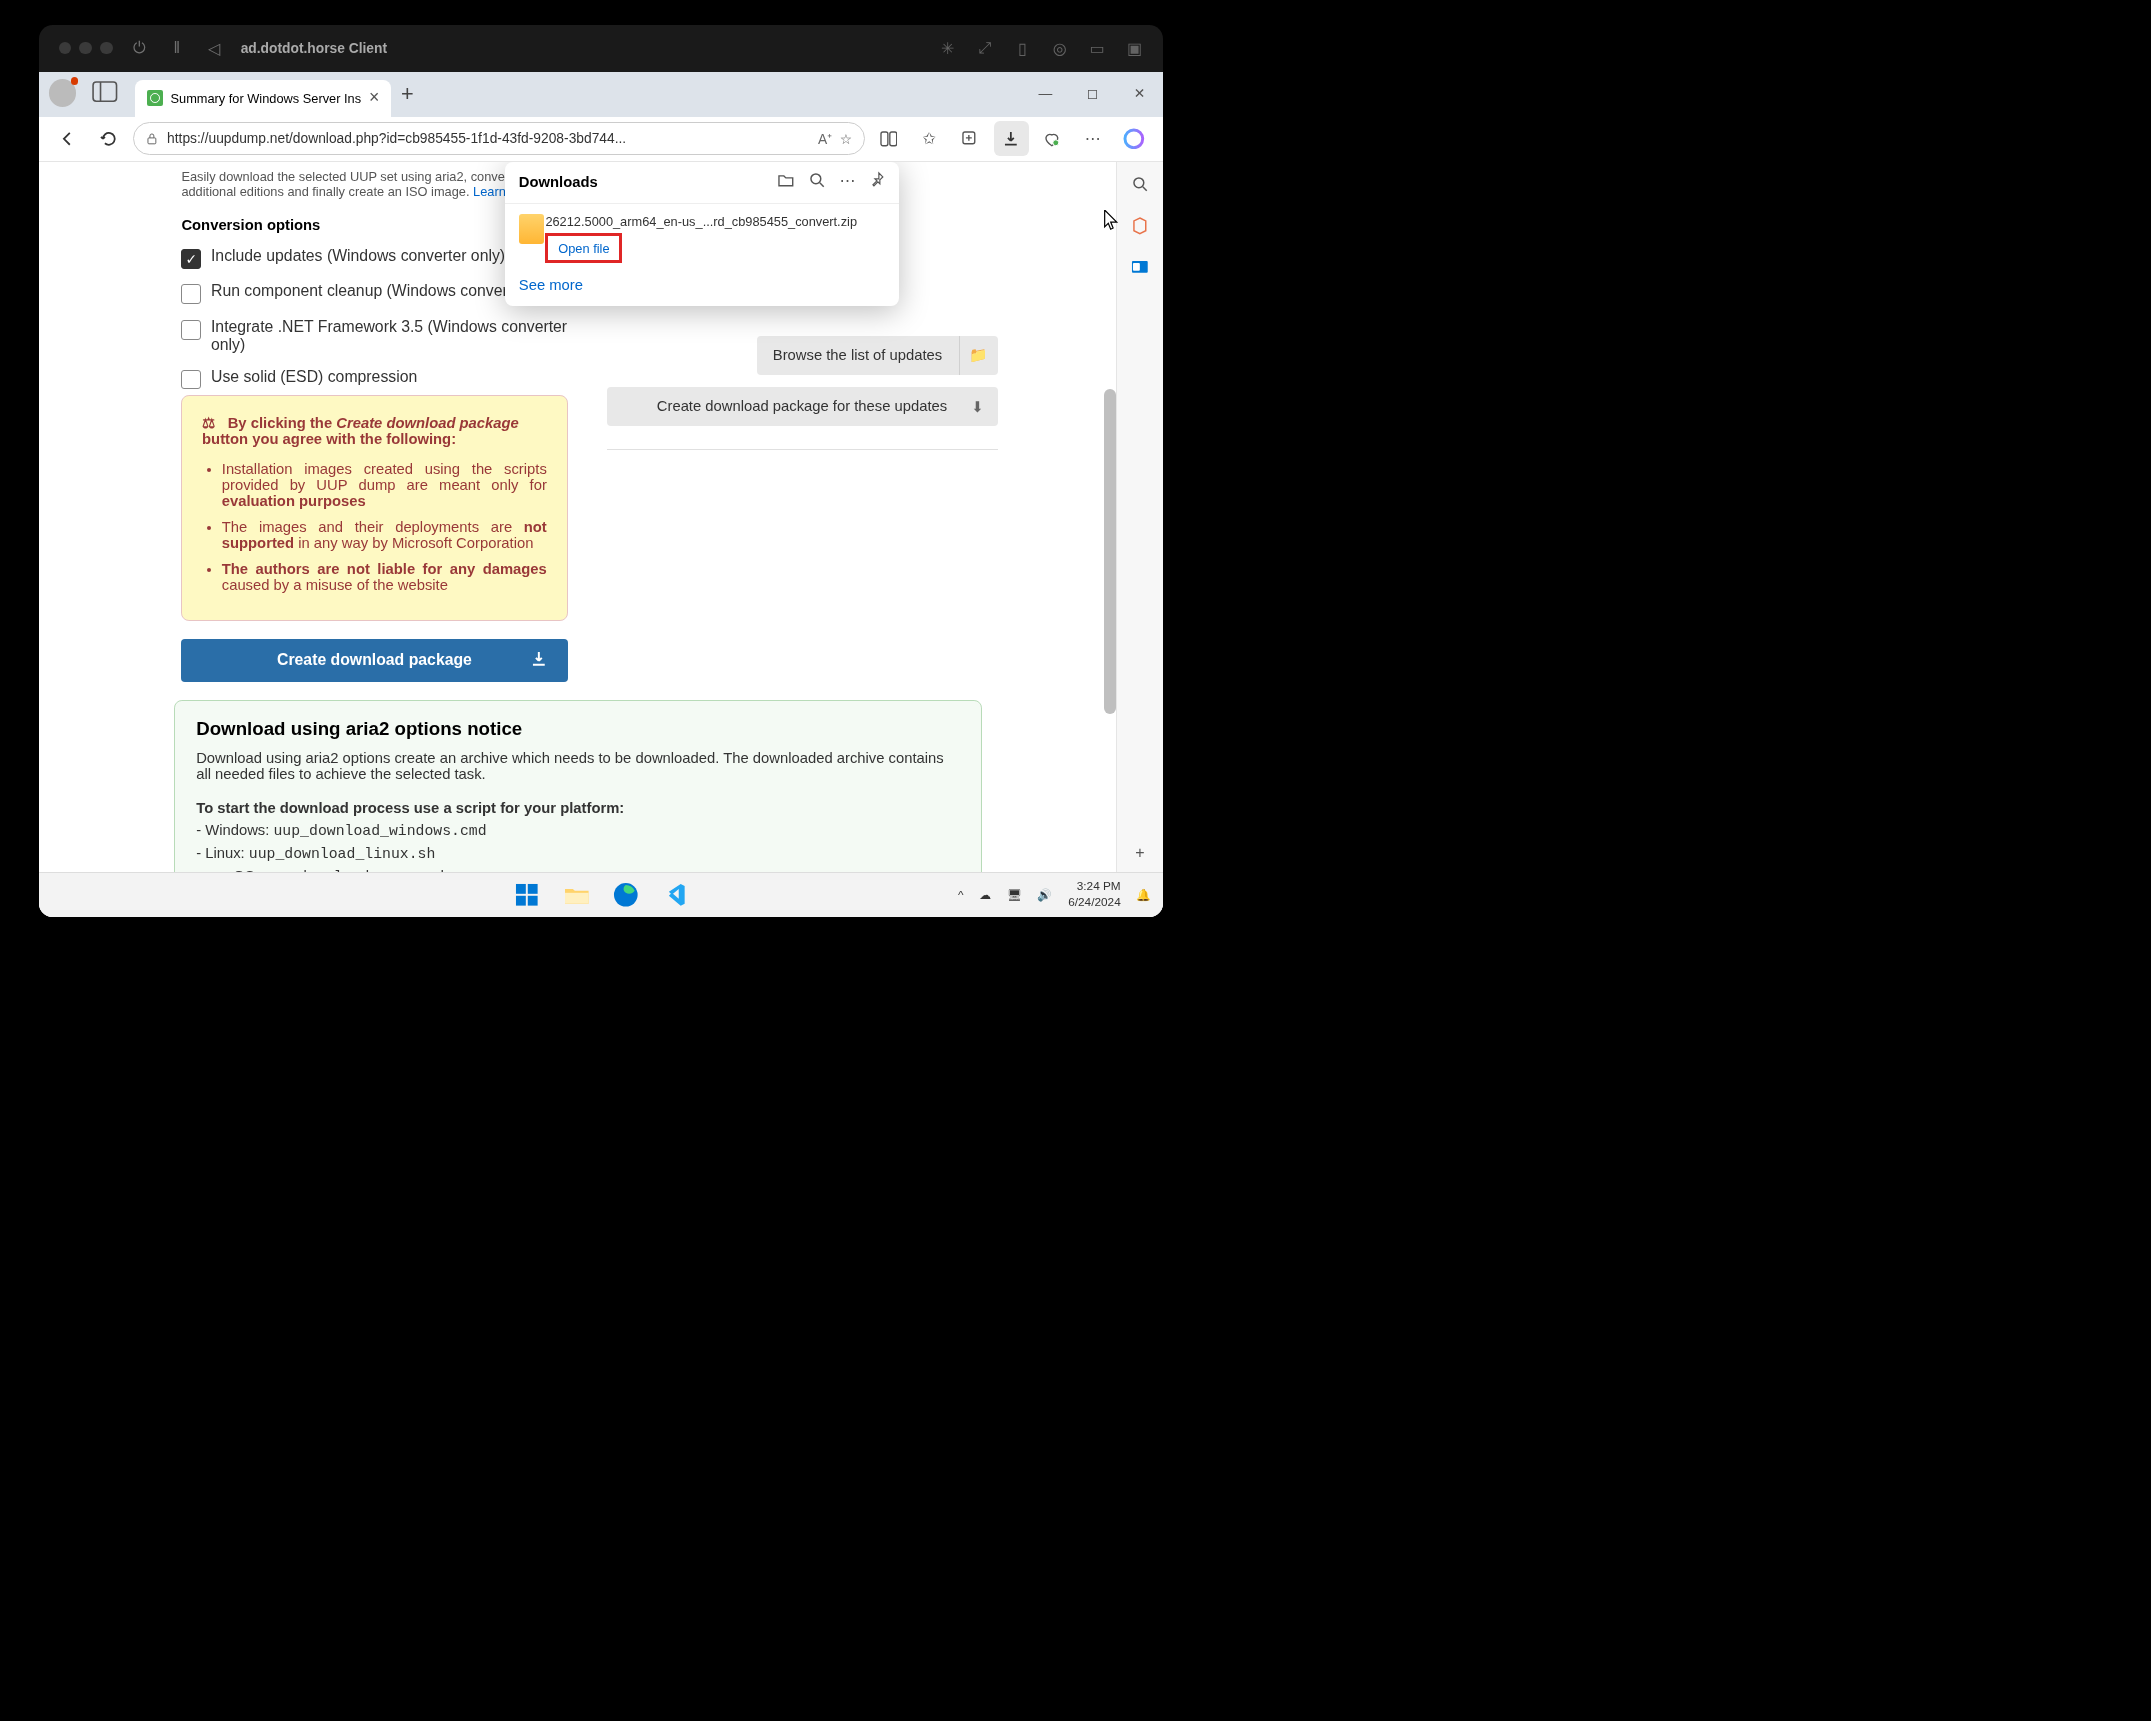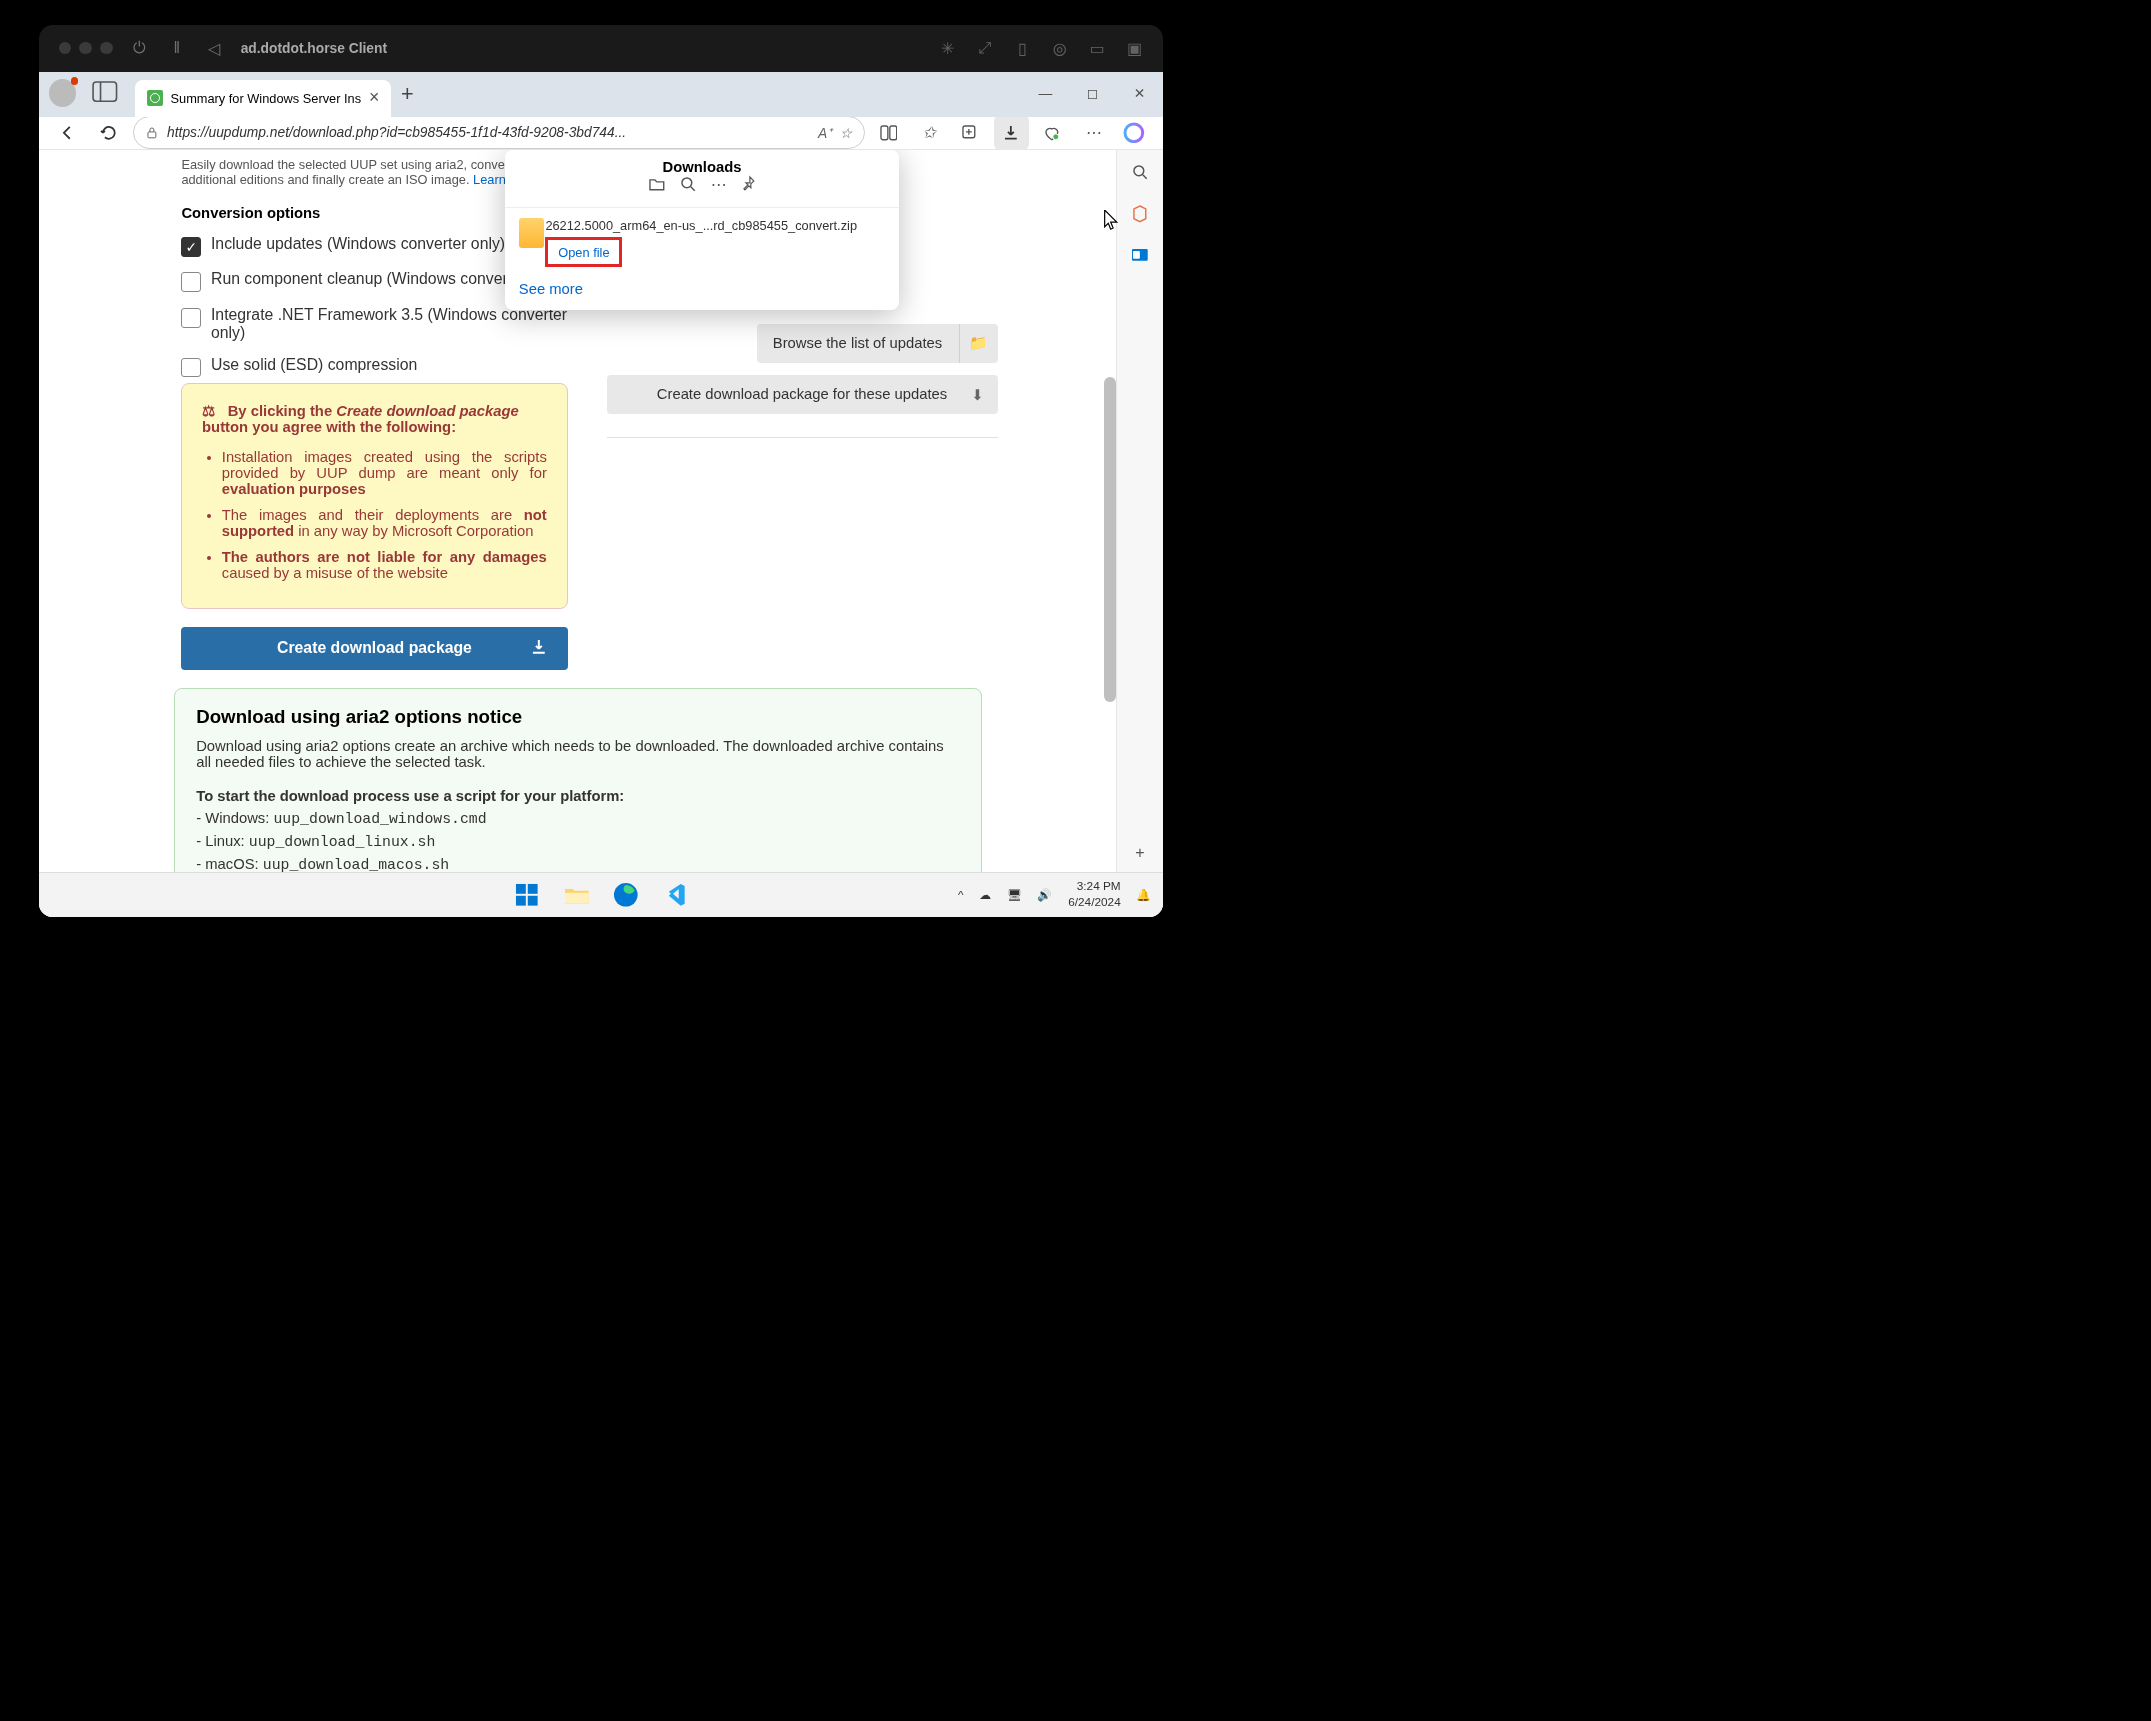--- a/index.html
+++ b/index.html
@@ -22,21 +22,21 @@
 .profile-dot { position: absolute; top: -2px; right: -2px; width: 7.9px; height: 7.9px; border-radius: 50%; background: #d83b01; }
 .workspace-btn { position: absolute; left: 53px; top: 9.9px; width: 25.6px; height: 21.7px; }
 .tab { background: #fff; border-top-left-radius: 7.9px; border-top-right-radius: 7.9px; height: 37px; display: flex; align-items: center; padding: 0 11.8px; gap: 7.9px; font-size: 12.8px; min-width: 256px; margin-left: 49px; }
 .tab-favicon { width: 15.8px; height: 15.8px; background: #4caf50; border-radius: 2px; flex-shrink: 0; position: relative; }
 .tab-favicon::after { content: ""; position: absolute; inset: 3px; border: 1.5px solid #fff; border-radius: 50%; }
 .tab-close { margin-left: auto; color: #555; font-size: 17.7px; line-height: 1; cursor: pointer; }
 .new-tab-btn { margin-left: 9.9px; color: #444; font-size: 21.7px; align-self: center; }
 .win-controls { position: absolute; right: 0; top: 0; display: flex; }
 .win-btn { width: 47px; height: 43px; display: flex; align-items: center; justify-content: center; color: #555; font-size: 13.8px; }
 
-.edge-toolbar { height: 33px; background: #fff; border-bottom: 1px solid #e5e5e5; display: flex; align-items: center; padding: 0 11.8px; gap: 5.9px; font-style: italic; }
+.edge-toolbar { height: 45px; background: #fff; border-bottom: 1px solid #e5e5e5; display: flex; align-items: center; padding: 0 11.8px; gap: 5.9px; }
 .tb-btn { width: 35px; height: 35px; border-radius: 5.9px; display: flex; align-items: center; justify-content: center; color: #555; }
 .tb-btn.active-dl { background: #e8e8e8; }
 .addr-bar { flex: 1; height: 33px; border: 1px solid #ccc; border-radius: 16.7px; display: flex; align-items: center; padding: 0 11.8px; gap: 7.9px; color: #666; font-size: 13.8px; }
 .addr-text { color: #333; white-space: nowrap; overflow: hidden; text-overflow: ellipsis; }
 
 .content-wrap { display: flex; flex: 1; overflow: hidden; position: relative; }
 .webpage { flex: 1; overflow-y: auto; background: #fff; position: relative; }
 .sidebar { width: 47px; background: #f7f7f7; border-left: 1px solid #e5e5e5; display: flex; flex-direction: column; align-items: center; padding-top: 11.8px; gap: 19.7px; }
 .sb-icon { width: 21.7px; height: 21.7px; color: #555; display: flex; align-items: center; justify-content: center; }
 
@@ -71,21 +71,21 @@
 .info-icon-big { font-family: serif; font-size: 31.5px; font-weight: bold; color: #333; margin-left: 17.7px; margin-top: 29.6px; }
 
 .sec-btn { background: #e8e8e8; color: #333; border: none; border-radius: 3.9px; height: 39px; font-size: 14.8px; display: flex; align-items: center; justify-content: center; width: 100%; margin-top: 11.8px; position: relative; }
 .sec-btn .ricon { position: absolute; right: 13.8px; color: #666; }
 .sec-btn.split .left-part { flex: 1; display: flex; align-items: center; justify-content: center; height: 100%; }
 .sec-btn.split .right-part { width: 39px; height: 100%; border-left: 1px solid #d0d0d0; display: flex; align-items: center; justify-content: center; color: #666; }
 hr.sep { border: none; border-top: 1px solid #e0e0e0; margin: 23.6px 0 15.8px 0; }
 
 
 .dl-popup { position: absolute; top: 0; left: 466px; width: 394px; background: #fff; border-radius: 7.9px; box-shadow: 0 5.9px 29.6px rgba(0,0,0,0.25); z-index: 30; }
-.dl-head { display: flex; align-items: center; padding: 9.9px 13.8px; border-bottom: 1px solid #eee; flex-direction: column; }
+.dl-head { display: flex; align-items: center; padding: 9.9px 13.8px; border-bottom: 1px solid #eee; }
 .dl-head-title { font-weight: 600; font-size: 14.8px; flex: 1; }
 .dl-head-icons { display: flex; gap: 13.8px; color: #555; }
 .dl-item { padding: 9.9px 13.8px; display: flex; align-items: flex-start; gap: 1px; }
 .dl-zip-icon { width: 25.6px; height: 29.6px; background: linear-gradient(180deg,#ffd36b,#ffb634); border-radius: 3px; position: relative; }
 .dl-name { font-size: 12.8px; color: #333; }
 .open-file-box { display: inline-block; border: 3px solid #e02626; padding: 3px 9.9px; margin-top: 3.9px; }
 .open-file-link { color: #0066cc; font-size: 12.8px; text-decoration: none; }
 .see-more { display: block; padding: 3.9px 13.8px 13.8px; color: #0066cc; font-size: 14.8px; text-decoration: none; }
 
 

